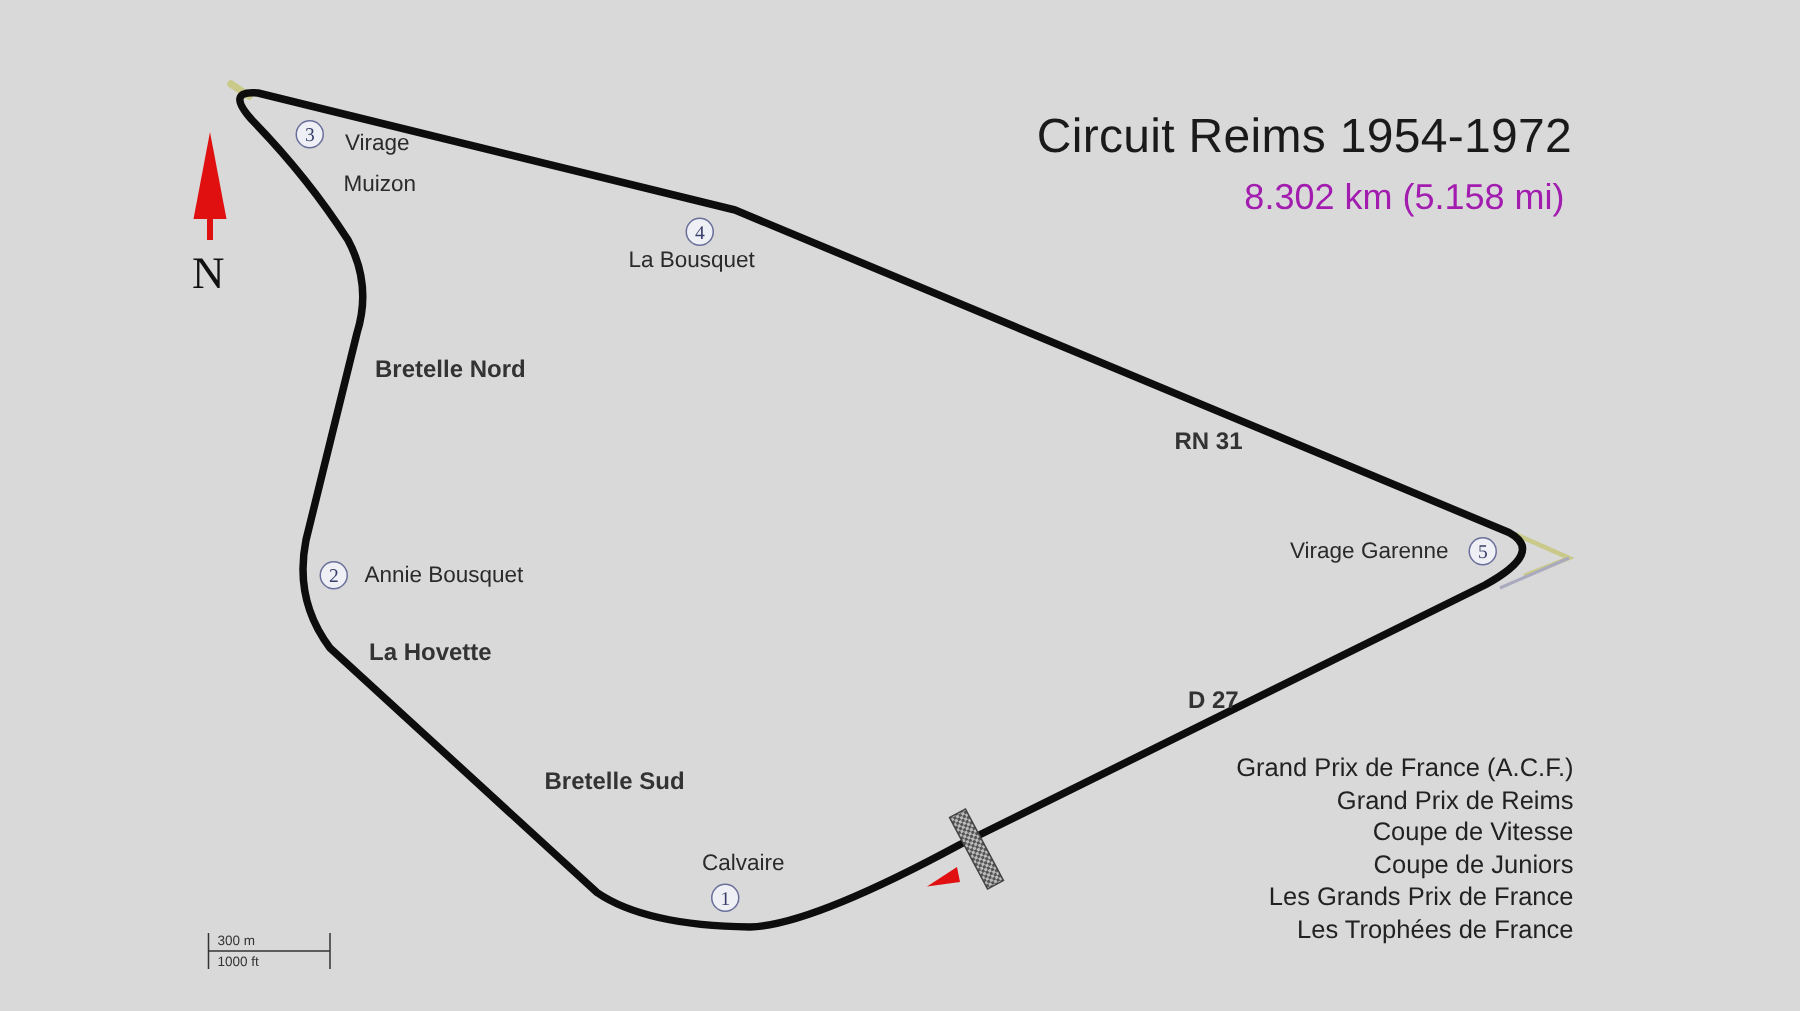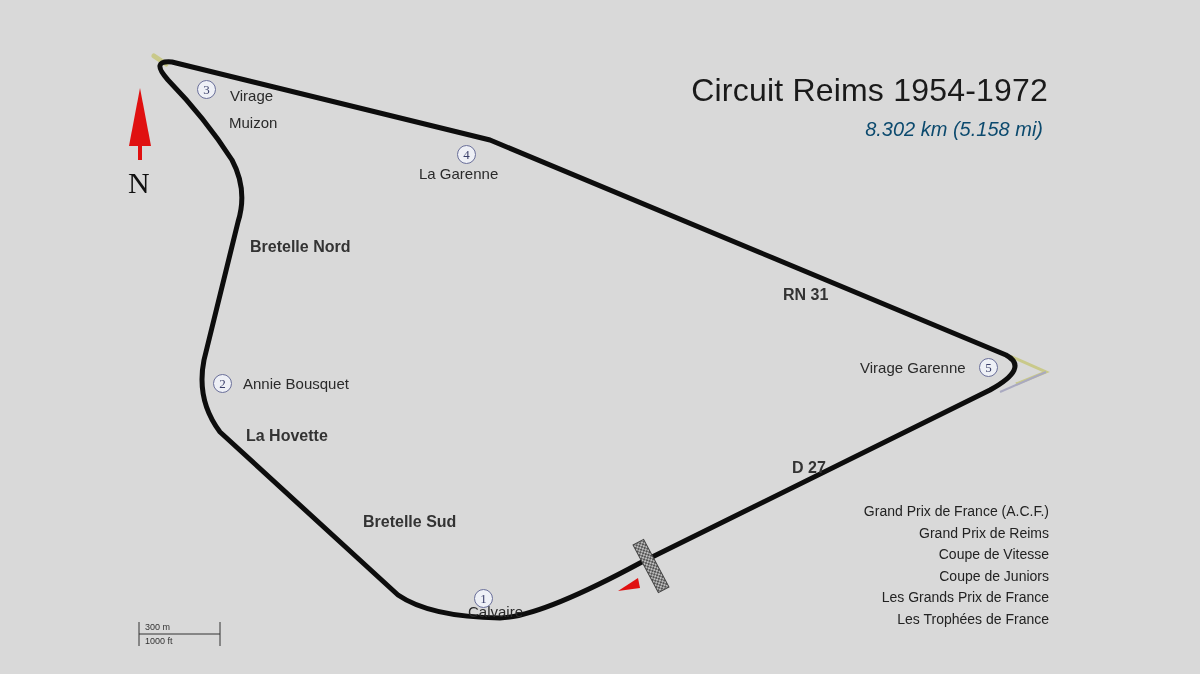--- a/index.html
+++ b/index.html
@@ -27,24 +27,23 @@
       top: 72px;
       font-size: 32px;
       color: #1a1a1a;
       white-space: nowrap;
       letter-spacing: 0.2px;
     }
     .subtitle {
       position: absolute;
       right: 157px;
       top: 118px;
-      font-size: 20px;
-      color: #0c4a6e;
+      font-size: 24px;
+      color: #a21caf;
       white-space: nowrap;
-      font-style: italic;
     }
     .label {
       position: absolute;
       white-space: nowrap;
       color: #2a2a2a;
     }
     .lbl-md { font-size: 15px; }
     .lbl-sm { font-size: 16px; font-weight: bold; color: #333; }
     .turn-num {
       position: absolute;
@@ -58,21 +57,21 @@
       font-size: 13px;
       line-height: 17px;
       text-align: center;
       box-sizing: content-box;
     }
     .events {
       position: absolute;
       right: 151px;
       top: 501px;
       text-align: right;
-      font-size: 14px;
+      font-size: 17px;
       line-height: 21.5px;
       color: #222;
     }
     .events div { white-space: nowrap; }
     .north-n {
       position: absolute;
       left: 128px;
       top: 166px;
       font-family: "Liberation Serif", serif;
       font-size: 30px;
@@ -134,35 +133,35 @@
   <div class="title">Circuit Reims 1954-1972</div>
   <div class="subtitle">8.302 km (5.158 mi)</div>
 
   <div class="north-n">N</div>
 
   <div class="turn-num" style="left:197px; top:80px;">3</div>
   <div class="label lbl-md" style="left:230px; top:87px;">Virage</div>
   <div class="label lbl-md" style="left:229px; top:114px;">Muizon</div>
 
   <div class="turn-num" style="left:457px; top:145px;">4</div>
-  <div class="label lbl-md" style="left:419px; top:165px;">La Garenne</div>
+  <div class="label lbl-md" style="left:419px; top:165px;">La Bousquet</div>
 
   <div class="label lbl-sm" style="left:250px; top:238px;">Bretelle Nord</div>
   <div class="label lbl-sm" style="left:783px; top:286px;">RN 31</div>
   <div class="label lbl-sm" style="left:246px; top:427px;">La Hovette</div>
   <div class="label lbl-sm" style="left:363px; top:513px;">Bretelle Sud</div>
   <div class="label lbl-sm" style="left:792px; top:459px;">D 27</div>
 
   <div class="turn-num" style="left:213px; top:374px;">2</div>
   <div class="label lbl-md" style="left:243px; top:375px;">Annie Bousquet</div>
 
   <div class="label lbl-md" style="left:860px; top:359px;">Virage Garenne</div>
   <div class="turn-num" style="left:979px; top:358px;">5</div>
 
-  <div class="label lbl-md" style="left:468px; top:567px;margin-top:36px;">Calvaire</div>
+  <div class="label lbl-md" style="left:468px; top:567px;">Calvaire</div>
   <div class="turn-num" style="left:474px; top:589px;">1</div>
 
   <div class="events">
     <div>Grand Prix de France (A.C.F.)</div>
     <div>Grand Prix de Reims</div>
     <div>Coupe de Vitesse</div>
     <div>Coupe de Juniors</div>
     <div>Les Grands Prix de France</div>
     <div>Les Trophées de France</div>
   </div>

